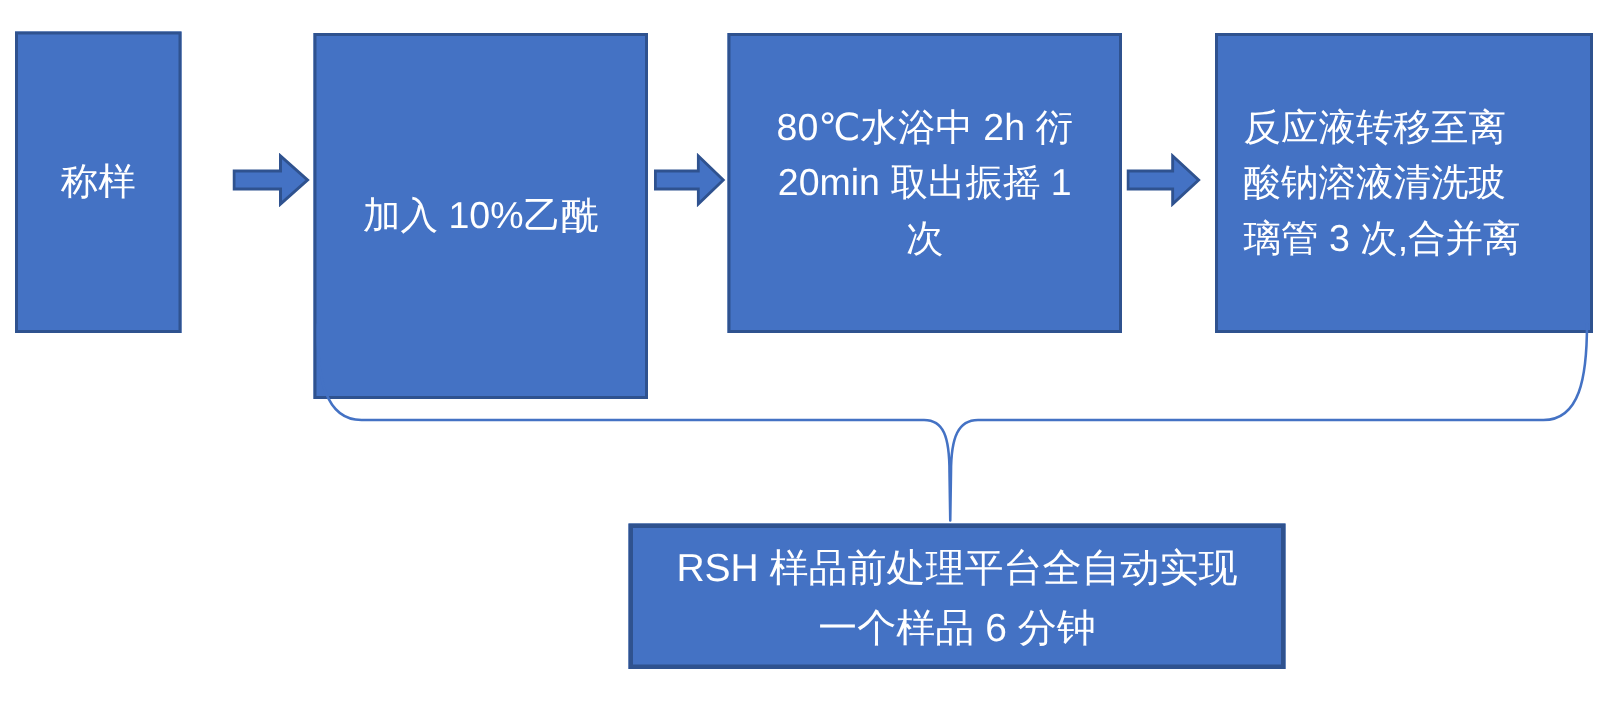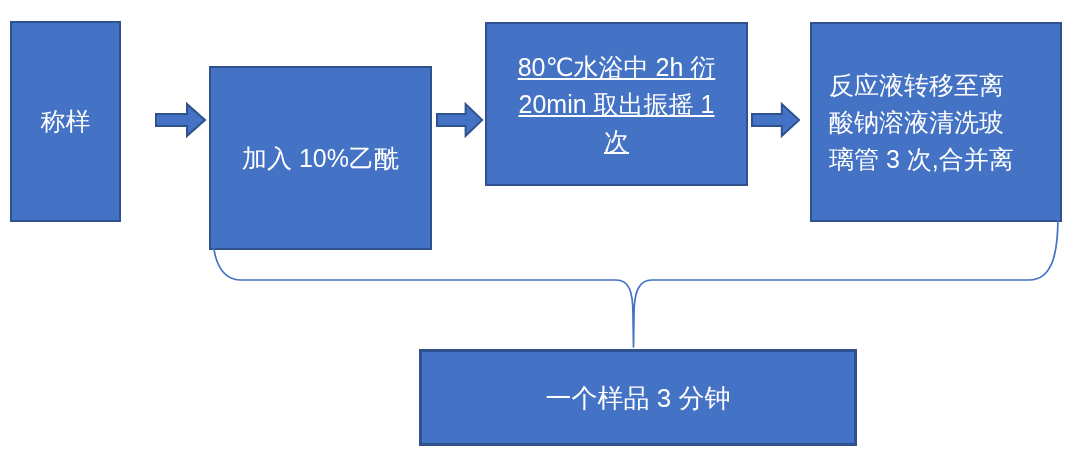--- a/index.html
+++ b/index.html
@@ -24,22 +24,22 @@
     display: flex;
     flex-direction: column;
     justify-content: center;
     align-items: center;
     text-align: center;
     font-size: 25px;
     line-height: 37px;
   }
   .line { white-space: nowrap; }
   .step1 { left: 10px;  top: 21px; width: 111px; height: 201px; }
-  .step2 { left: 209px; top: 22px; width: 223px; height: 184px; margin-top: 44px; }
-  .step3 { left: 485px; top: 22px; width: 263px; height: 164px; text-decoration: underline; }
+  .step2 { left: 209px; top: 22px; width: 223px; height: 244px; }
+  .step3 { left: 485px; top: 22px; width: 263px; height: 200px; }
   .step4 {
     left: 810px; top: 22px; width: 252px; height: 200px;
     align-items: flex-start;
     text-align: right;
     padding: 0 4px 0 17px;
   }
   .summary-box {
     left: 419px; top: 349px; width: 438px; height: 97px;
     border-width: 3px;
     font-size: 26px;
@@ -102,16 +102,17 @@
              L 616 280
              C 629 280, 633 291, 633 315
              L 633.5 347
              L 634 315
              C 634 291, 639 280, 652 280
              L 1029 280
              C 1053 280, 1058 252, 1058 216" fill="none" stroke="#4472C4" stroke-width="1.7" stroke-linecap="round" stroke-linejoin="round"></path>
   </svg>
 
   <div class="box summary-box">
-    <div class="line">一个样品 3 分钟</div>
+    <div class="line">RSH 样品前处理平台全自动实现</div>
+    <div class="line">一个样品 6 分钟</div>
   </div>
 
 </div>
 
 </body></html>

